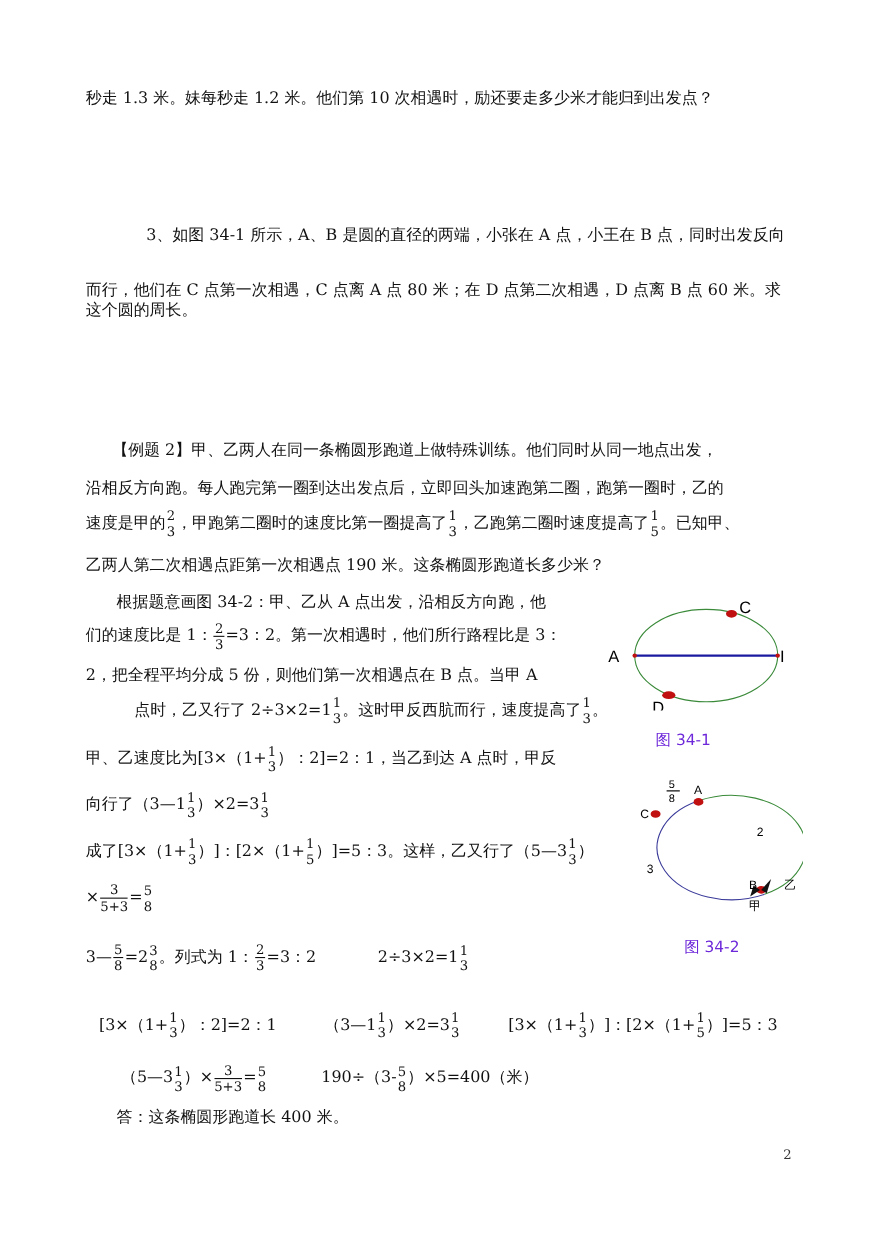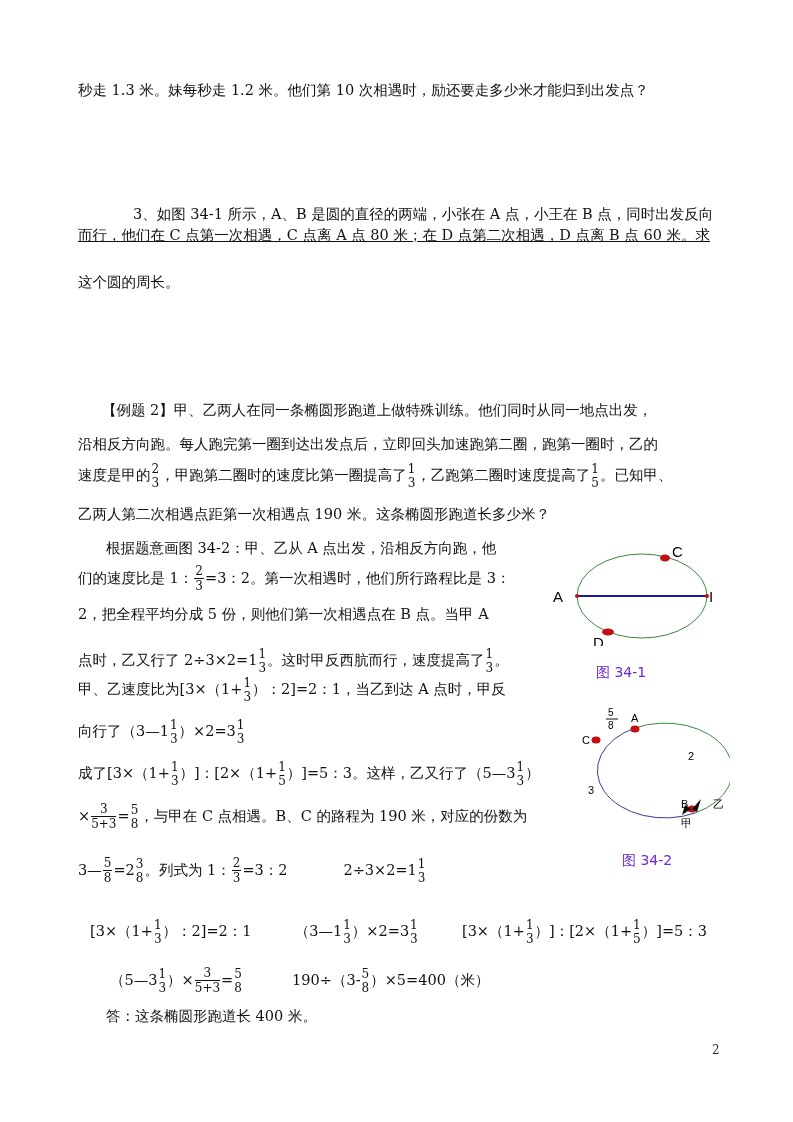--- a/index.html
+++ b/index.html
@@ -15,51 +15,51 @@
   .caption { font-family:"DejaVu Sans","Liberation Sans",sans-serif; color:#6d28d9; font-size:14px; position:absolute; }
   .pageno { position:absolute; font-size:12px; color:#333; }
   svg text { font-family:"Liberation Sans","DejaVu Sans",sans-serif; }
 </style>
 </head>
 <body>
 
 <div class="line" style="top:80px;">秒走 1.3 米。妹每秒走 1.2 米。他们第 10 次相遇时，励还要走多少米才能归到出发点？</div>
 
 <div class="line" style="top:204px; left:106px;margin-left:27px;">3、如图 34-1 所示，A、B 是圆的直径的两端，小张在 A 点，小王在 B 点，同时出发反向</div>
-<div class="line" style="top:225px;text-decoration:underline;">而行，他们在 C 点第一次相遇，C 点离 A 点 80 米；在 D 点第二次相遇，D 点离 B 点 60 米。求</div>
+<div class="line" style="top:254px;">而行，他们在 C 点第一次相遇，C 点离 A 点 80 米；在 D 点第二次相遇，D 点离 B 点 60 米。求</div>
 <div class="line" style="top:272px;">这个圆的周长。</div>
 
 <div class="line" style="top:400px; left:102px;">
   <span class="bold">【例题 2】</span><span>甲、乙两人在同一条椭圆形跑道上做特殊训练。他们同时从同一地点出发，</span>
 </div>
 <div class="line" style="top:434px;">沿相反方向跑。每人跑完第一圈到达出发点后，立即回头加速跑第二圈，跑第一圈时，乙的</div>
 <div class="line" style="top:462px;">
   <span>速度是甲的</span><span class="frac"><span class="n">2</span><span class="d">3</span></span><span>，甲跑第二圈时的速度比第一圈提高了</span><span class="frac"><span class="n">1</span><span class="d">3</span></span><span>，乙跑第二圈时速度提高了</span><span class="frac"><span class="n">1</span><span class="d">5</span></span><span>。已知甲、</span>
 </div>
 <div class="line" style="top:504px;">乙两人第二次相遇点距第一次相遇点 190 米。这条椭圆形跑道长多少米？</div>
 
 <div class="line" style="top:538px; left:106px;">根据题意画图 34-2：甲、乙从 A 点出发，沿相反方向跑，他</div>
 <div class="line" style="top:564px;">
   <span>们的速度比是 1：</span><span class="frac bar"><span class="n">2</span><span class="d">3</span></span><span>=3：2。第一次相遇时，他们所行路程比是 3：</span>
 </div>
 <div class="line" style="top:604px;">2，把全程平均分成 5 份，则他们第一次相遇点在 B 点。当甲 A</div>
-<div class="line" style="top:647px;">
+<div class="line" style="top:632px;margin-left:44px;">
   <span>点时，乙又行了 2÷3×2=1</span><span class="frac"><span class="n">1</span><span class="d">3</span></span><span>。这时甲反西肮而行，速度提高了</span><span class="frac"><span class="n">1</span><span class="d">3</span></span><span>。</span>
 </div>
 <div class="line" style="top:676px;">
   <span>甲、乙速度比为[3×（1+</span><span class="frac"><span class="n">1</span><span class="d">3</span></span><span>）：2]=2：1，当乙到达 A 点时，甲反</span>
 </div>
 <div class="line" style="top:718px;">
   <span>向行了（3—1</span><span class="frac"><span class="n">1</span><span class="d">3</span></span><span>）×2=3</span><span class="frac"><span class="n">1</span><span class="d">3</span></span>
 </div>
 <div class="line" style="top:760px;">
   <span>成了[3×（1+</span><span class="frac"><span class="n">1</span><span class="d">3</span></span><span>）]：[2×（1+</span><span class="frac"><span class="n">1</span><span class="d">5</span></span><span>）]=5：3。这样，乙又行了（5—3</span><span class="frac"><span class="n">1</span><span class="d">3</span></span><span>）</span>
 </div>
 <div class="line" style="top:802px;">
-  <span>×</span><span class="frac bar"><span class="n">3</span><span class="d">5+3</span></span><span>=</span><span class="frac"><span class="n">5</span><span class="d">8</span></span><span>，与甲在 C 点相遇。B、C 的路程为 190 米，对应的份数为</span>
+  <span>×</span><span class="frac bar"><span class="n">3</span><span class="d">5+3</span></span><span>=</span><span class="frac"><span class="n">5</span><span class="d">8</span></span>
 </div>
 <div class="line" style="top:856px;">
   <span>3—</span><span class="frac bar"><span class="n">5</span><span class="d">8</span></span><span>=2</span><span class="frac"><span class="n">3</span><span class="d">8</span></span><span>。列式为 1：</span><span class="frac bar"><span class="n">2</span><span class="d">3</span></span><span>=3：2</span><span style="display:inline-block;width:56px;"></span><span>2÷3×2=1</span><span class="frac"><span class="n">1</span><span class="d">3</span></span>
 </div>
 
 <div class="line" style="top:918px;margin-left:12px;">
   <span><span>[3×（1+</span><span class="frac"><span class="n">1</span><span class="d">3</span></span><span>）：2]=2：1</span></span>
   <span style="display:inline-block;width:34px;"></span>
   <span><span>（3—1</span><span class="frac"><span class="n">1</span><span class="d">3</span></span><span>）×2=3</span><span class="frac"><span class="n">1</span><span class="d">3</span></span></span>
   <span style="display:inline-block;width:34px;"></span>

